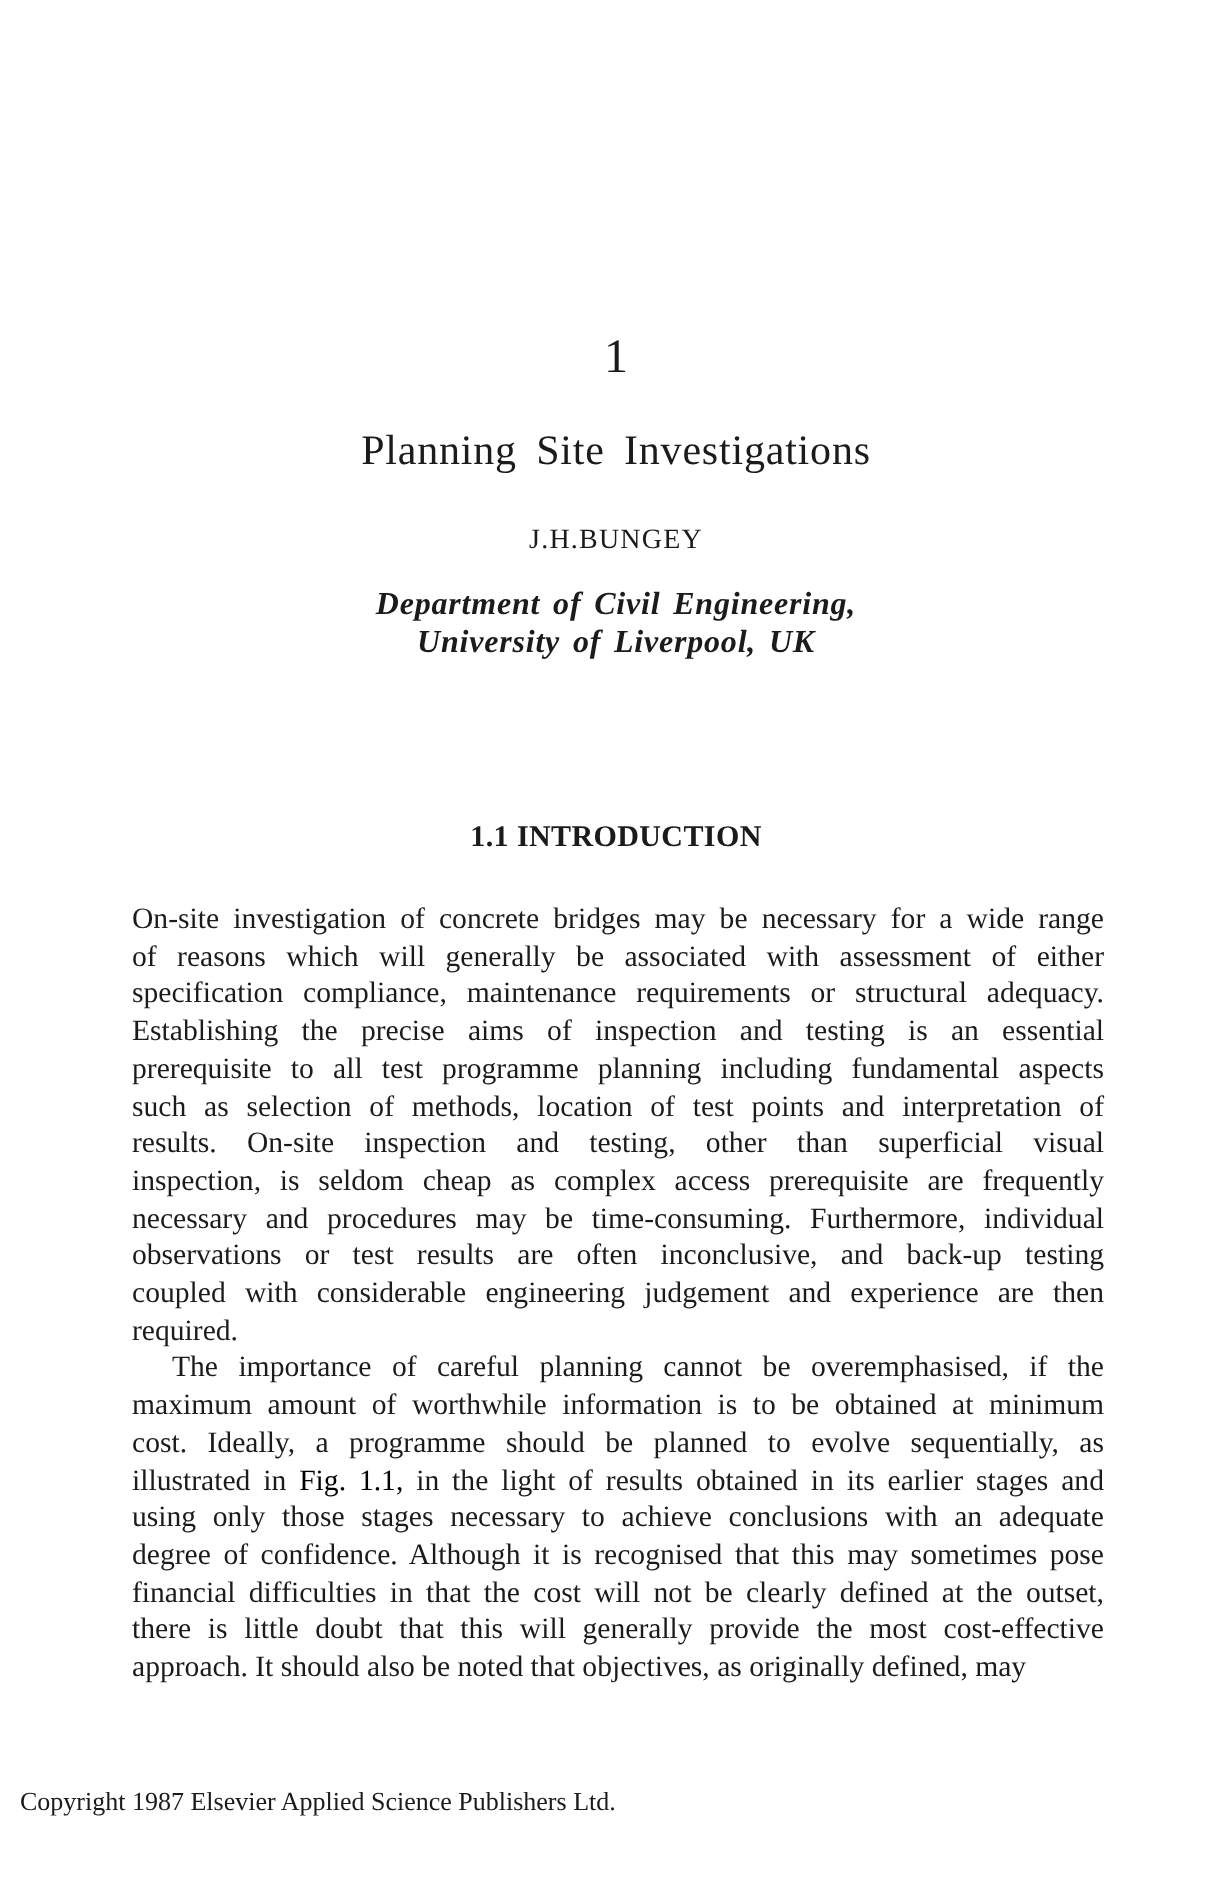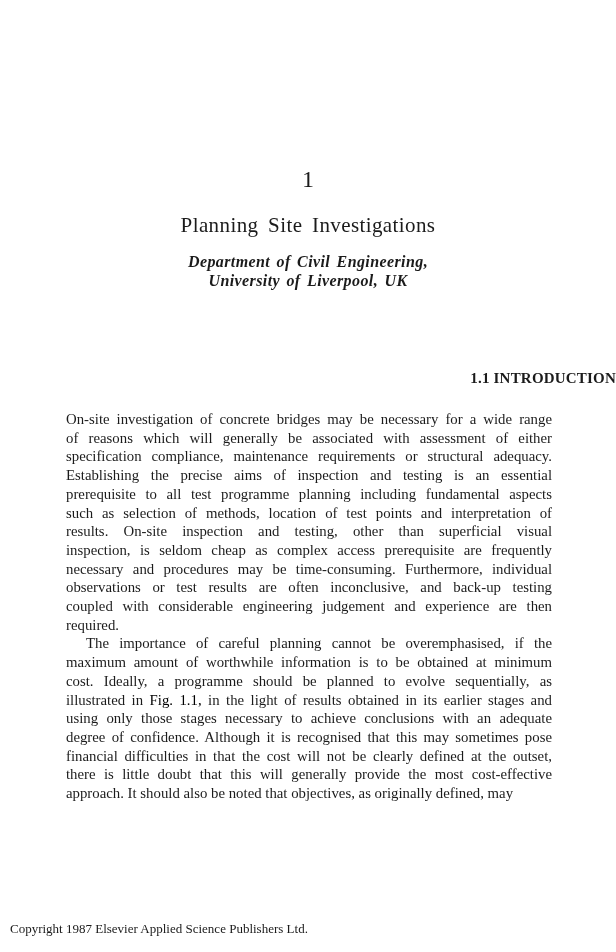--- a/index.html
+++ b/index.html
@@ -41,21 +41,21 @@
     text-align: center;
     font-style: italic;
     font-size: 16px;
     line-height: 19px;
     letter-spacing: 0.4px;
     word-spacing: 2px;
     font-weight: bold;
   }
   .section-heading {
     margin-top: 80px;
-    text-align: right;
+    text-align: center;
     font-weight: bold;
     font-size: 15px;
     line-height: 17px;
     letter-spacing: 0.2px;
   }
   .body-text {
     margin: 23px 64px 0 66px;
     font-size: 14.8px;
     line-height: 18.7px;
   }
@@ -64,31 +64,32 @@
     text-align: justify;
     text-align-last: justify;
     text-justify: inter-word;
   }
   .line.last-line { text-align-last: left; }
   .line.indented { text-indent: 20px; }
   .fig-link { cursor: pointer; }
   .footer {
     position: absolute;
     left: 10px;
-    top: 921px;
+    top: 893px;
     font-size: 13px;
     line-height: 16px;
   }
 </style>
 </head>
 <body>
 
 <div class="page">
   <div class="chapter-number">1</div>
   <h1 class="title">Planning Site Investigations</h1>
+  <div class="author">J.H.BUNGEY</div>
   <div class="affiliation">
     <div>Department of Civil Engineering,</div>
     <div>University of Liverpool, UK</div>
   </div>
   <div class="section-heading">1.1 INTRODUCTION</div>
   <div class="body-text">
       <div class="paragraph">
         <div class="line">On-site investigation of concrete bridges may be necessary for a wide range</div>
         <div class="line">of reasons which will generally be associated with assessment of either</div>
         <div class="line">specification compliance, maintenance requirements or structural adequacy.</div>

